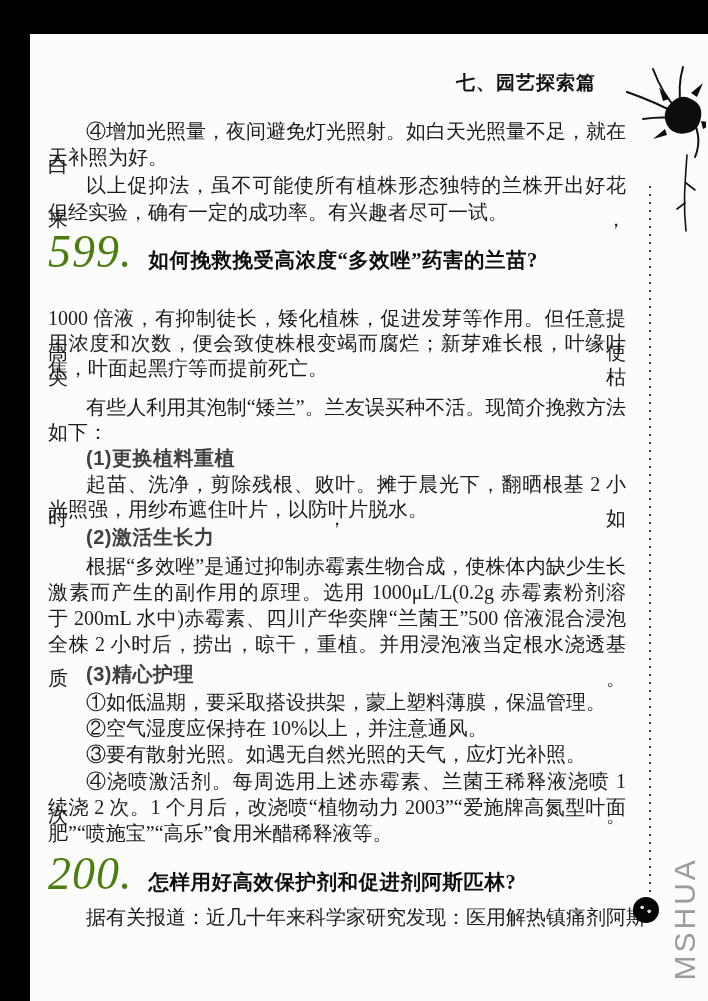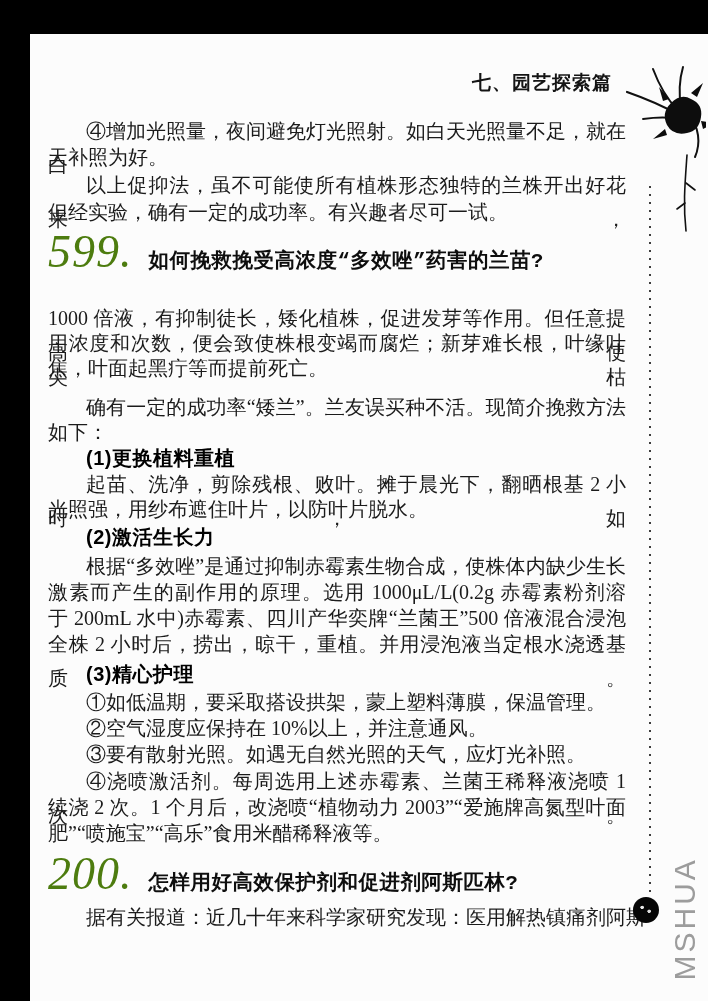--- a/index.html
+++ b/index.html
@@ -6,49 +6,49 @@
   #page{
     position:relative; width:708px; height:1001px;
     background:#fcfcfc; overflow:hidden;
     font-family:"Liberation Serif","DejaVu Serif",serif;
     color:#1b1b1b;
   }
   .border-top{position:absolute;left:0;top:0;width:708px;height:34px;background:#000;}
   .border-left{position:absolute;left:0;top:0;width:30px;height:1001px;background:#000;}
   .chapter{
     position:absolute; left:440px; top:70px; width:172px;
-    text-align:right; font-family:"Liberation Sans","DejaVu Sans",sans-serif;
+    text-align:center; font-family:"Liberation Sans","DejaVu Sans",sans-serif;
     font-weight:bold; font-size:19px; letter-spacing:1px; color:#141414;
   }
   .illus{position:absolute; left:613px; top:55px; width:93px; height:180px;}
   .dotted{
     position:absolute; left:649px; top:186px; width:2px; height:708px;
     background-image:repeating-linear-gradient(to bottom,#3c3c3c 0 2px,transparent 2px 8px);
   }
   .ln{
     position:absolute; left:48px; width:578px; height:26px;
     font-size:20px; line-height:34px; white-space:nowrap;
   }
   .ind{text-indent:38px;}
   .j{white-space:normal; text-align:justify; text-align-last:justify;}
   .sub{
     font-family:"Liberation Sans","DejaVu Sans",sans-serif;
-    font-weight:bold; font-size:20px; letter-spacing:0.5px; color:#000000;
+    font-weight:bold; font-size:20px; letter-spacing:0.5px; color:#404040;
   }
   .qhead{
     position:absolute; left:48px; width:578px; height:42px;
     display:flex; align-items:baseline;
   }
   .qnum{
     font-family:"Liberation Serif","DejaVu Serif",serif;
     font-style:italic; font-size:46px; line-height:42px;
     letter-spacing:1px; margin-right:16px; color:#4d7c0f;
   }
   .qtitle{
-    font-family:Liberation Mono, monospace;
+    font-family:Liberation Serif, serif;
     font-weight:bold; font-size:20.5px; letter-spacing:0.5px; color:#0e0e0e;
     white-space:nowrap;
   }
   .badge{
     position:absolute; left:633px; top:897px; width:26px; height:26px;
     border-radius:50%;
     background:
       radial-gradient(circle 1.5px at 35% 40%, #e9e9e9 0 1.5px, transparent 2px),
       radial-gradient(circle 1.5px at 62% 55%, #dcdcdc 0 1.5px, transparent 2px),
       #060606;
@@ -94,21 +94,21 @@
   <div class="ln" style="top:195px">但经实验，确有一定的成功率。有兴趣者尽可一试。</div>
 
   <div class="qhead" style="top:231px">
     <span class="qnum">599.</span>
     <span class="qtitle">如何挽救挽受高浓度“多效唑”药害的兰苗?</span>
   </div>
 
   <div class="ln j" style="top:301px">1000 倍液，有抑制徒长，矮化植株，促进发芽等作用。但任意提高使</div>
   <div class="ln j" style="top:326px">用浓度和次数，便会致使株根变竭而腐烂；新芽难长根，叶缘叶尖枯</div>
   <div class="ln" style="top:351px">焦，叶面起黑疔等而提前死亡。</div>
-  <div class="ln ind j" style="top:390px">确有一定的成功率“矮兰”。兰友误买种不活。现简介挽救方法</div>
+  <div class="ln ind j" style="top:390px">有些人利用其泡制“矮兰”。兰友误买种不活。现简介挽救方法</div>
   <div class="ln" style="top:415px">如下：</div>
   <div class="ln ind sub" style="top:441px">(1)更换植料重植</div>
   <div class="ln ind j" style="top:467px">起苗、洗净，剪除残根、败叶。摊于晨光下，翻晒根基 2 小时，如</div>
   <div class="ln" style="top:492px">光照强，用纱布遮住叶片，以防叶片脱水。</div>
   <div class="ln ind sub" style="top:520px">(2)激活生长力</div>
   <div class="ln ind j" style="top:549px">根据“多效唑”是通过抑制赤霉素生物合成，使株体内缺少生长</div>
   <div class="ln j" style="top:575px">激素而产生的副作用的原理。选用 1000μL/L(0.2g 赤霉素粉剂溶</div>
   <div class="ln j" style="top:601px">于 200mL 水中)赤霉素、四川产华奕牌“兰菌王”500 倍液混合浸泡</div>
   <div class="ln j" style="top:627px">全株 2 小时后，捞出，晾干，重植。并用浸泡液当定根水浇透基质。</div>
   <div class="ln ind sub" style="top:657px">(3)精心护理</div>

